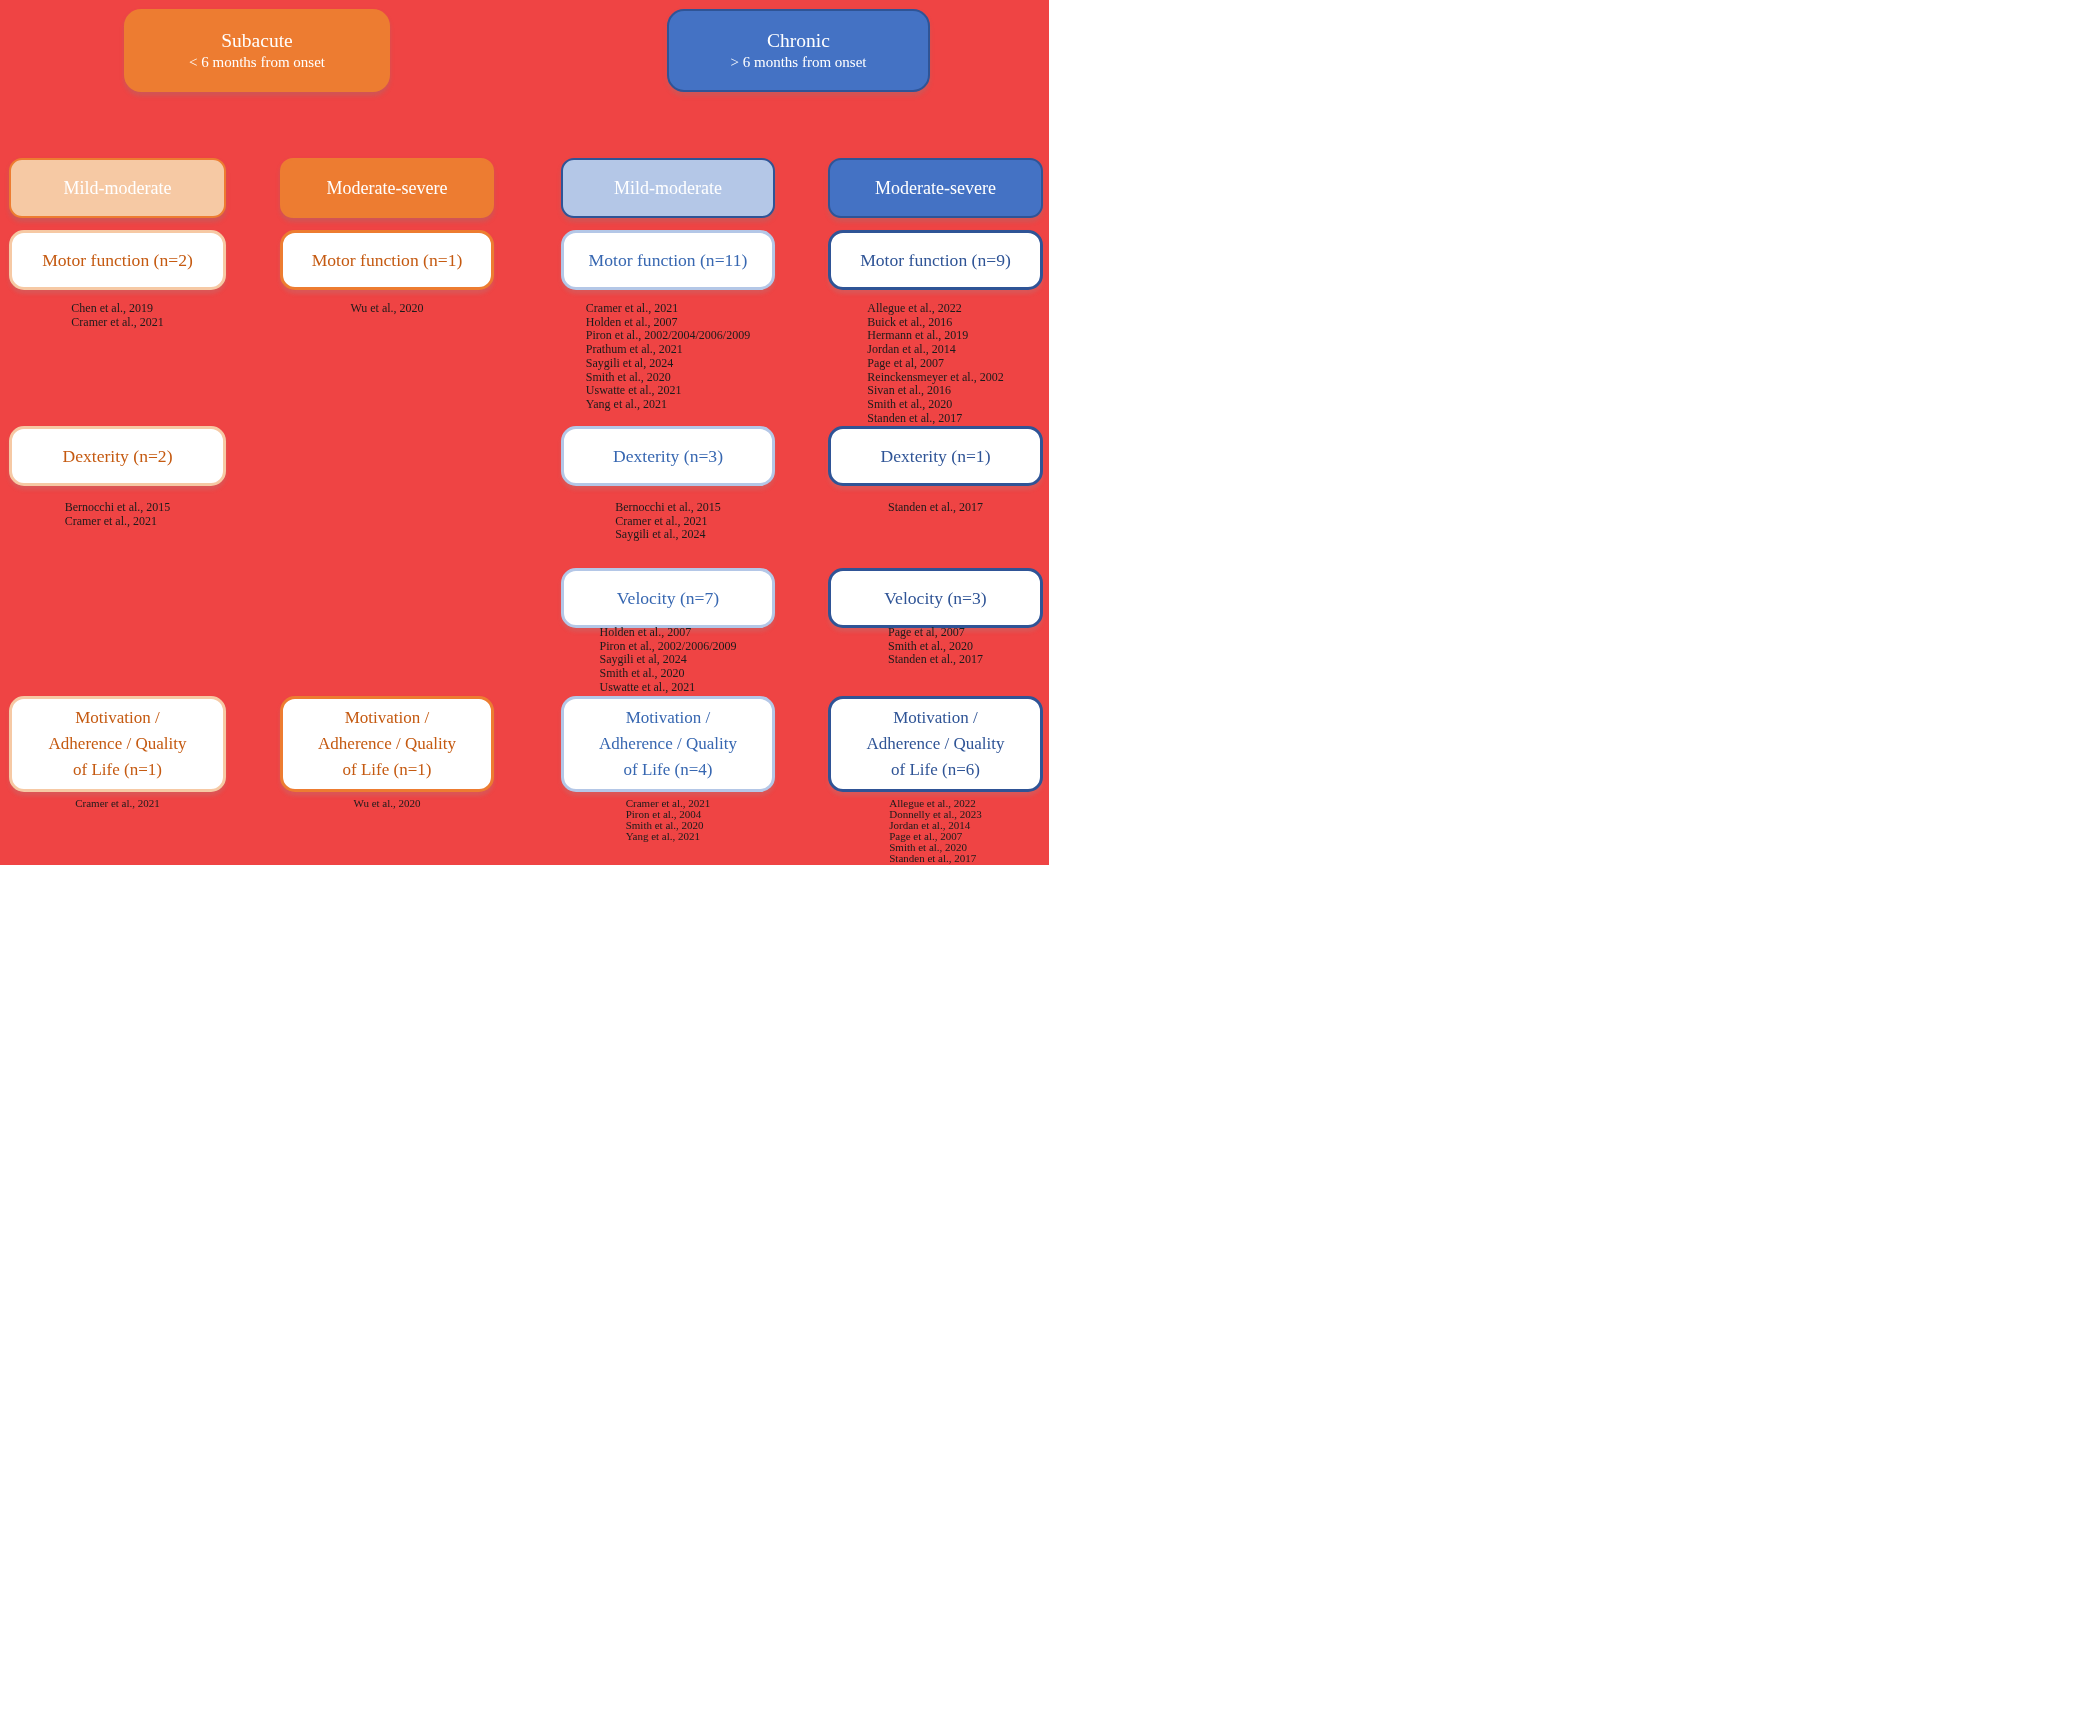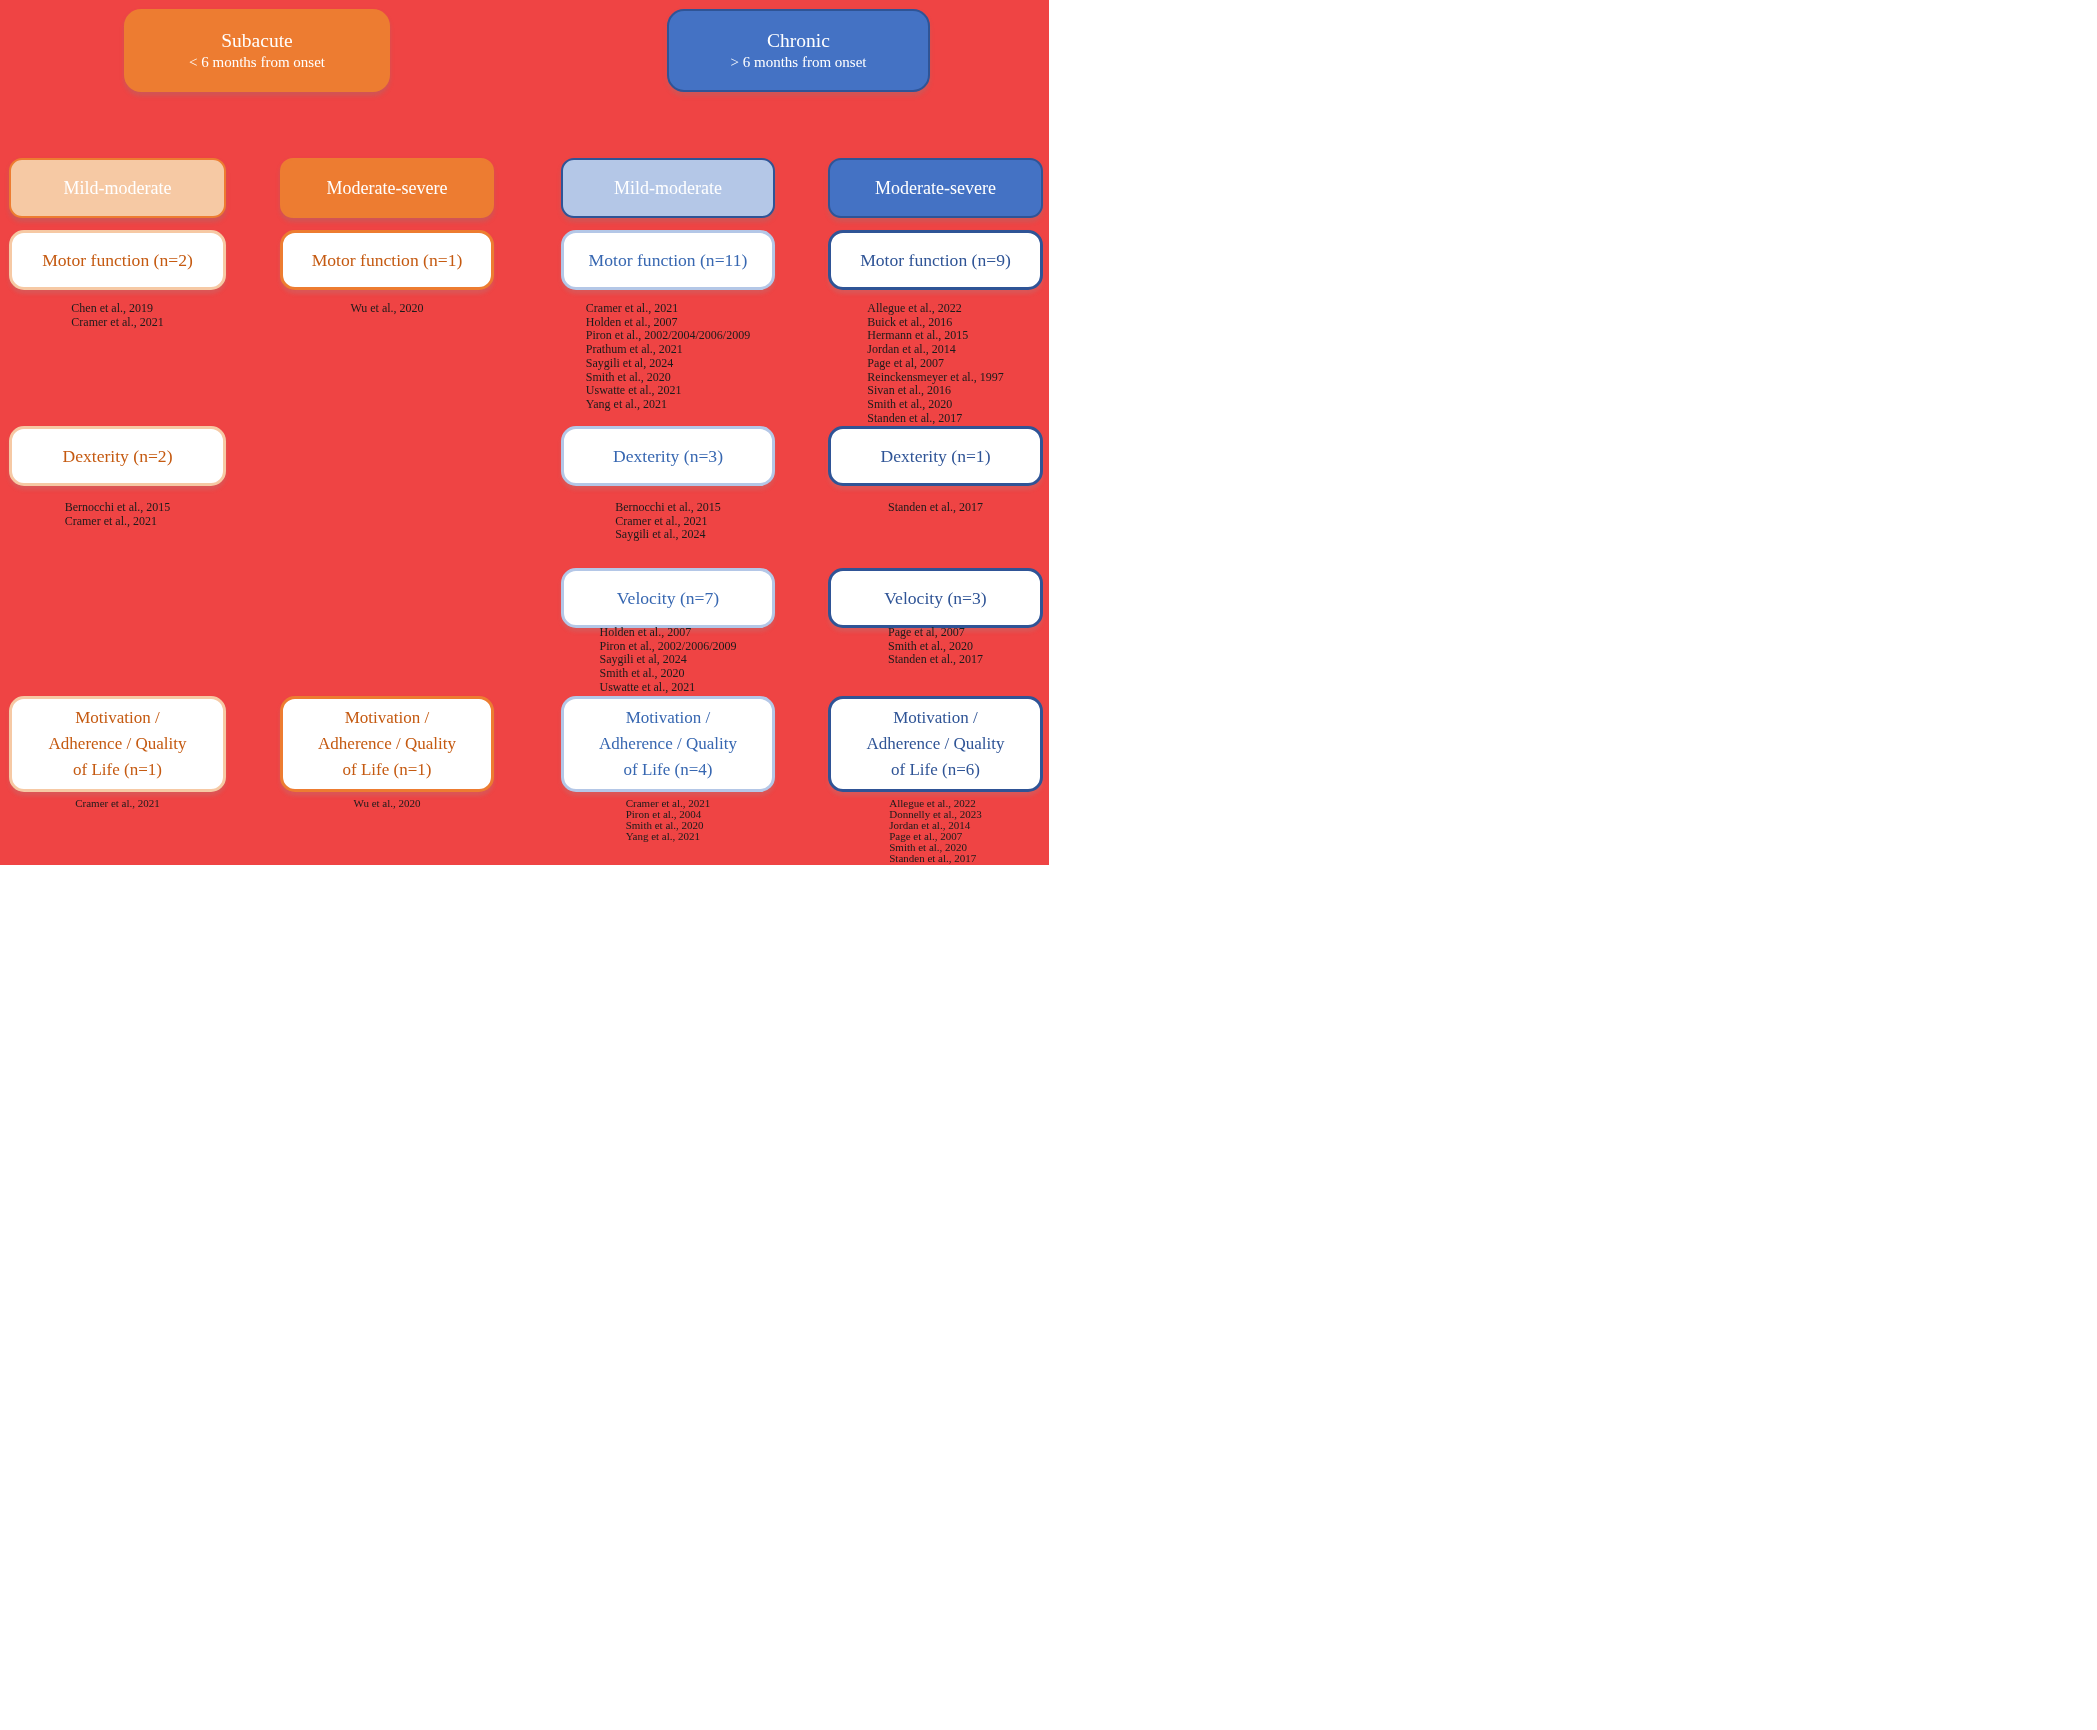--- a/index.html
+++ b/index.html
@@ -145,24 +145,24 @@
       <div class="cite">Uswatte et al., 2021</div>
       <div class="cite">Yang et al., 2021</div>
     </div>
 
   <div class="abs out out-blue col-4 row-motor">
     <span>Motor function (n=9)</span>
   </div>
   <div class="abs cites cites-motor col-4">
       <div class="cite">Allegue et al., 2022</div>
       <div class="cite">Buick et al., 2016</div>
-      <div class="cite">Hermann et al., 2015</div>
+      <div class="cite">Hermann et al., 2019</div>
       <div class="cite">Jordan et al., 2014</div>
       <div class="cite">Page et al, 2007</div>
-      <div class="cite">Reinckensmeyer et al., 1997</div>
+      <div class="cite">Reinckensmeyer et al., 2002</div>
       <div class="cite">Sivan et al., 2016</div>
       <div class="cite">Smith et al., 2020</div>
       <div class="cite">Standen et al., 2017</div>
     </div>
 
   <div class="abs out out-orange-light col-1 row-dexterity">
     <span>Dexterity (n=2)</span>
   </div>
   <div class="abs cites cites-dexterity col-1">
       <div class="cite">Bernocchi et al., 2015</div>

